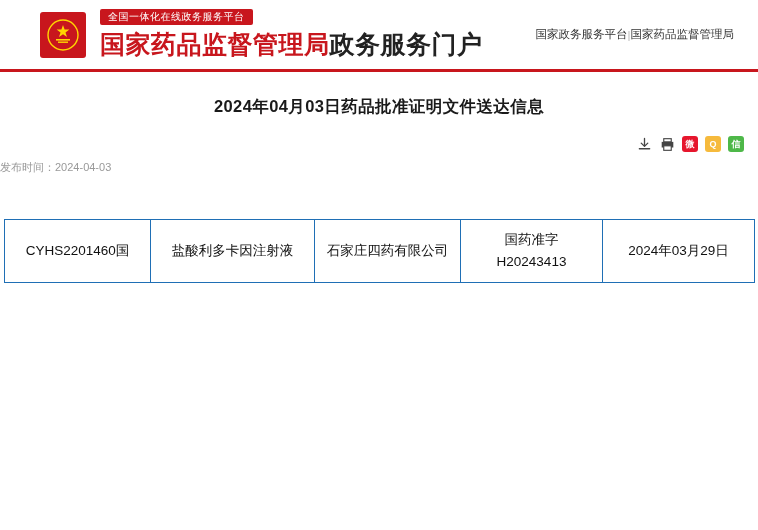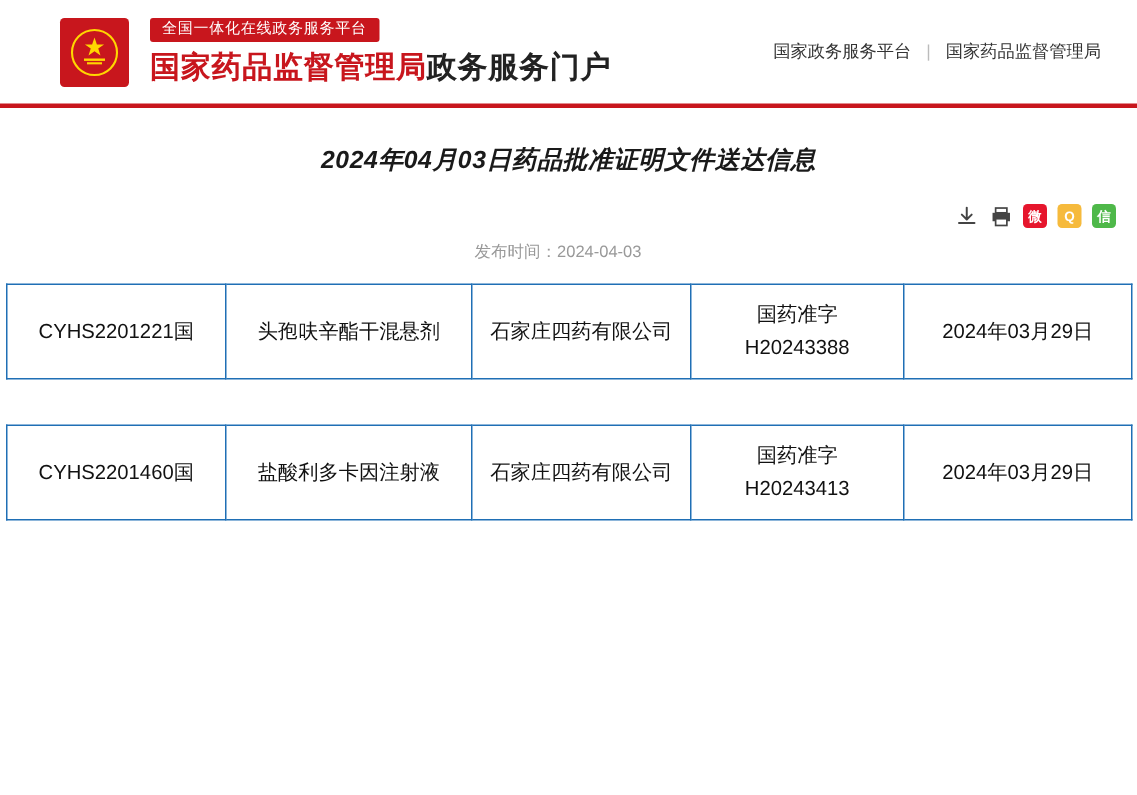--- a/index.html
+++ b/index.html
@@ -48,50 +48,48 @@
     color: #fff;
     font-size: 10px;
     line-height: 14px;
     padding: 1px 8px 1px 8px;
     border-radius: 2px;
     letter-spacing: 0.5px;
     width: fit-content;
     margin-bottom: 3px;
   }
   .brand-title {
-    font-size: 20px;
+    font-size: 25px;
     font-weight: bold;
     color: #222;
     letter-spacing: 0.5px;
     white-space: nowrap;
   }
   .brand-title .red { color: #c8161d; }
   .header-links {
     margin-left: auto;
     margin-right: 10px;
     font-size: 11.5px;
     color: #333;
     display: flex;
     align-items: center;
-    gap: 10px;
     white-space: nowrap;
   }
   .header-links a { color: #333; text-decoration: none; }
   .header-links .sep { color: #bbb; }
 
   
   .content { padding: 0 0 0 0; }
   .doc-title {
     text-align: center;
     font-size: 16.5px;
     font-weight: bold;
     color: #1a1a1a;
     padding: 24px 0 16px 0;
     letter-spacing: 0.4px;
-    font-style: italic;
   }
 
   .toolbar {
     display: flex;
     align-items: center;
     justify-content: flex-end;
     padding: 0 14px 0 0;
     gap: 7px;
     height: 20px;
   }
@@ -103,21 +101,21 @@
   .share-ico {
     width: 16px; height: 16px; border-radius: 3px;
     display: inline-flex; align-items: center; justify-content: center;
     color: #fff; font-size: 9px; font-weight: bold;
   }
   .sh-wb { background: #e6162d; }
   .sh-qz { background: #f6ba3c; }
   .sh-wx { background: #4eb849; }
 
   .pubtime {
-    text-align: center;
+    text-align: left;
     padding: 6px 14px 0 0;
     font-size: 11px;
     color: #999;
   }
   table.data {
     width: 750px;
     border-collapse: collapse;
     table-layout: fixed;
     margin: 14px 0 0 4px;
   }
@@ -194,30 +192,20 @@
 
     <table class="data">
       <colgroup>
           <col class="c1">
           <col class="c2">
           <col class="c3">
           <col class="c4">
           <col class="c5">
         </colgroup>
       <tbody>
-        <tr>
-          <td>CYHS2201221国</td>
-          <td>头孢呋辛酯干混悬剂</td>
-          <td>石家庄四药有限公司</td>
-          <td>
-            <div>国药准字</div>
-            <div>H20243388</div>
-          </td>
-          <td>2024年03月29日</td>
-        </tr>
       </tbody>
     </table>
 
     <div class="gap"></div>
 
     <table class="data">
       <colgroup>
           <col class="c1">
           <col class="c2">
           <col class="c3">

